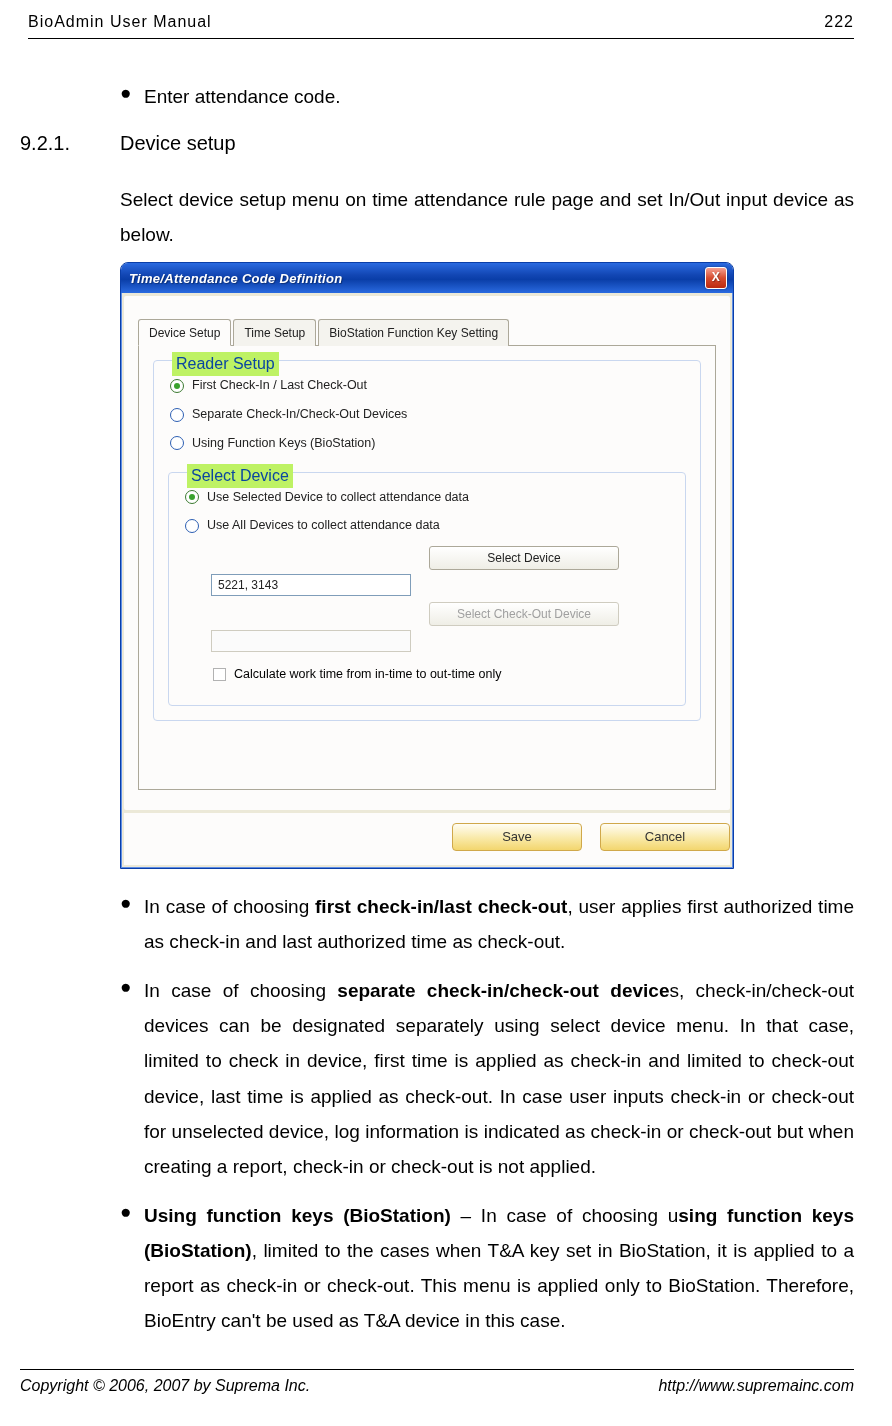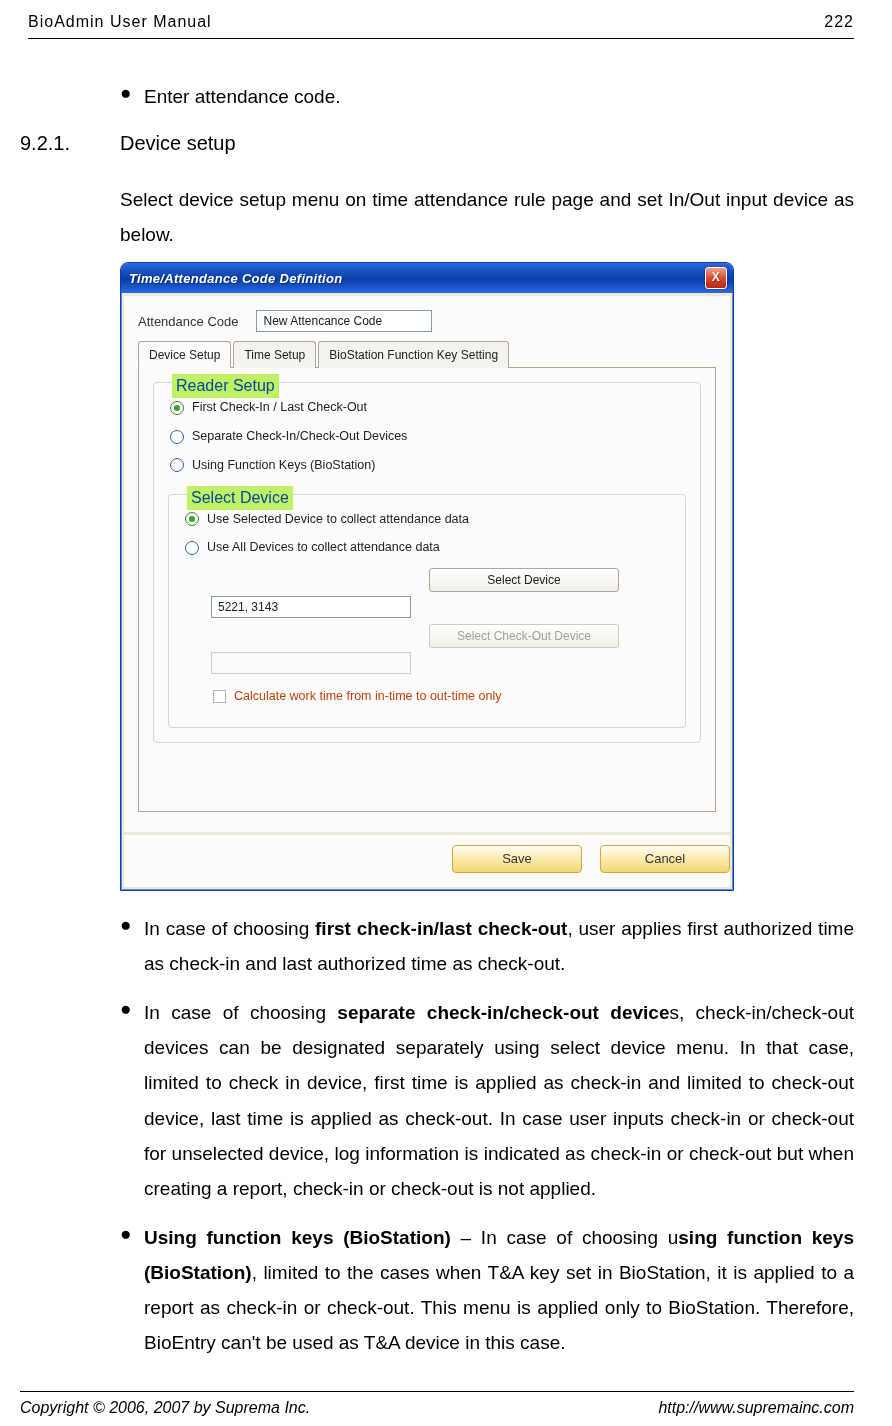--- a/index.html
+++ b/index.html
@@ -216,21 +216,21 @@
     color: #a0a0a0;
     border-color: #cfccc0;
     cursor: default;
   }
   .text-input.disabled { background: #fbfbfb; color:#aaa; border-color:#cfccc0;}
   .checkbox {
     width: 13px; height: 13px;
     border: 1px solid #b2b2b2;
     background: #fff;
   }
-  .chk-disabled { color: #c2410c; }
+  .chk-disabled { color: #000000; }
   .dlg-footer {
     display: flex;
     justify-content: flex-end;
     gap: 18px;
     padding: 10px 0 14px 0;
     background: #fdfcfb;
     margin: 0 3px 3px 3px;
   }
   .footer-btn {
     width: 130px; height: 28px;
@@ -271,24 +271,20 @@
     <div class="dialog-wrap">
       <div class="dialog">
         <div class="titlebar">
           <span>Time/Attendance Code Definition</span>
           <div class="close-btn">
             <span>X</span>
           </div>
         </div>
 
         <div class="dlg-body">
-          <div class="field-row">
-            <span>Attendance Code</span>
-            <input class="text-input" type="text" value="New Attencance Code" style="">
-          </div>
 
           <div class="tabs">
             <div class="tab active">Device Setup</div>
             <div class="tab">Time Setup</div>
             <div class="tab">BioStation Function Key Setting</div>
           </div>
 
           <div class="tab-panel">
             <div class="groupbox">
               <div class="groupbox-title">Reader Setup</div>

